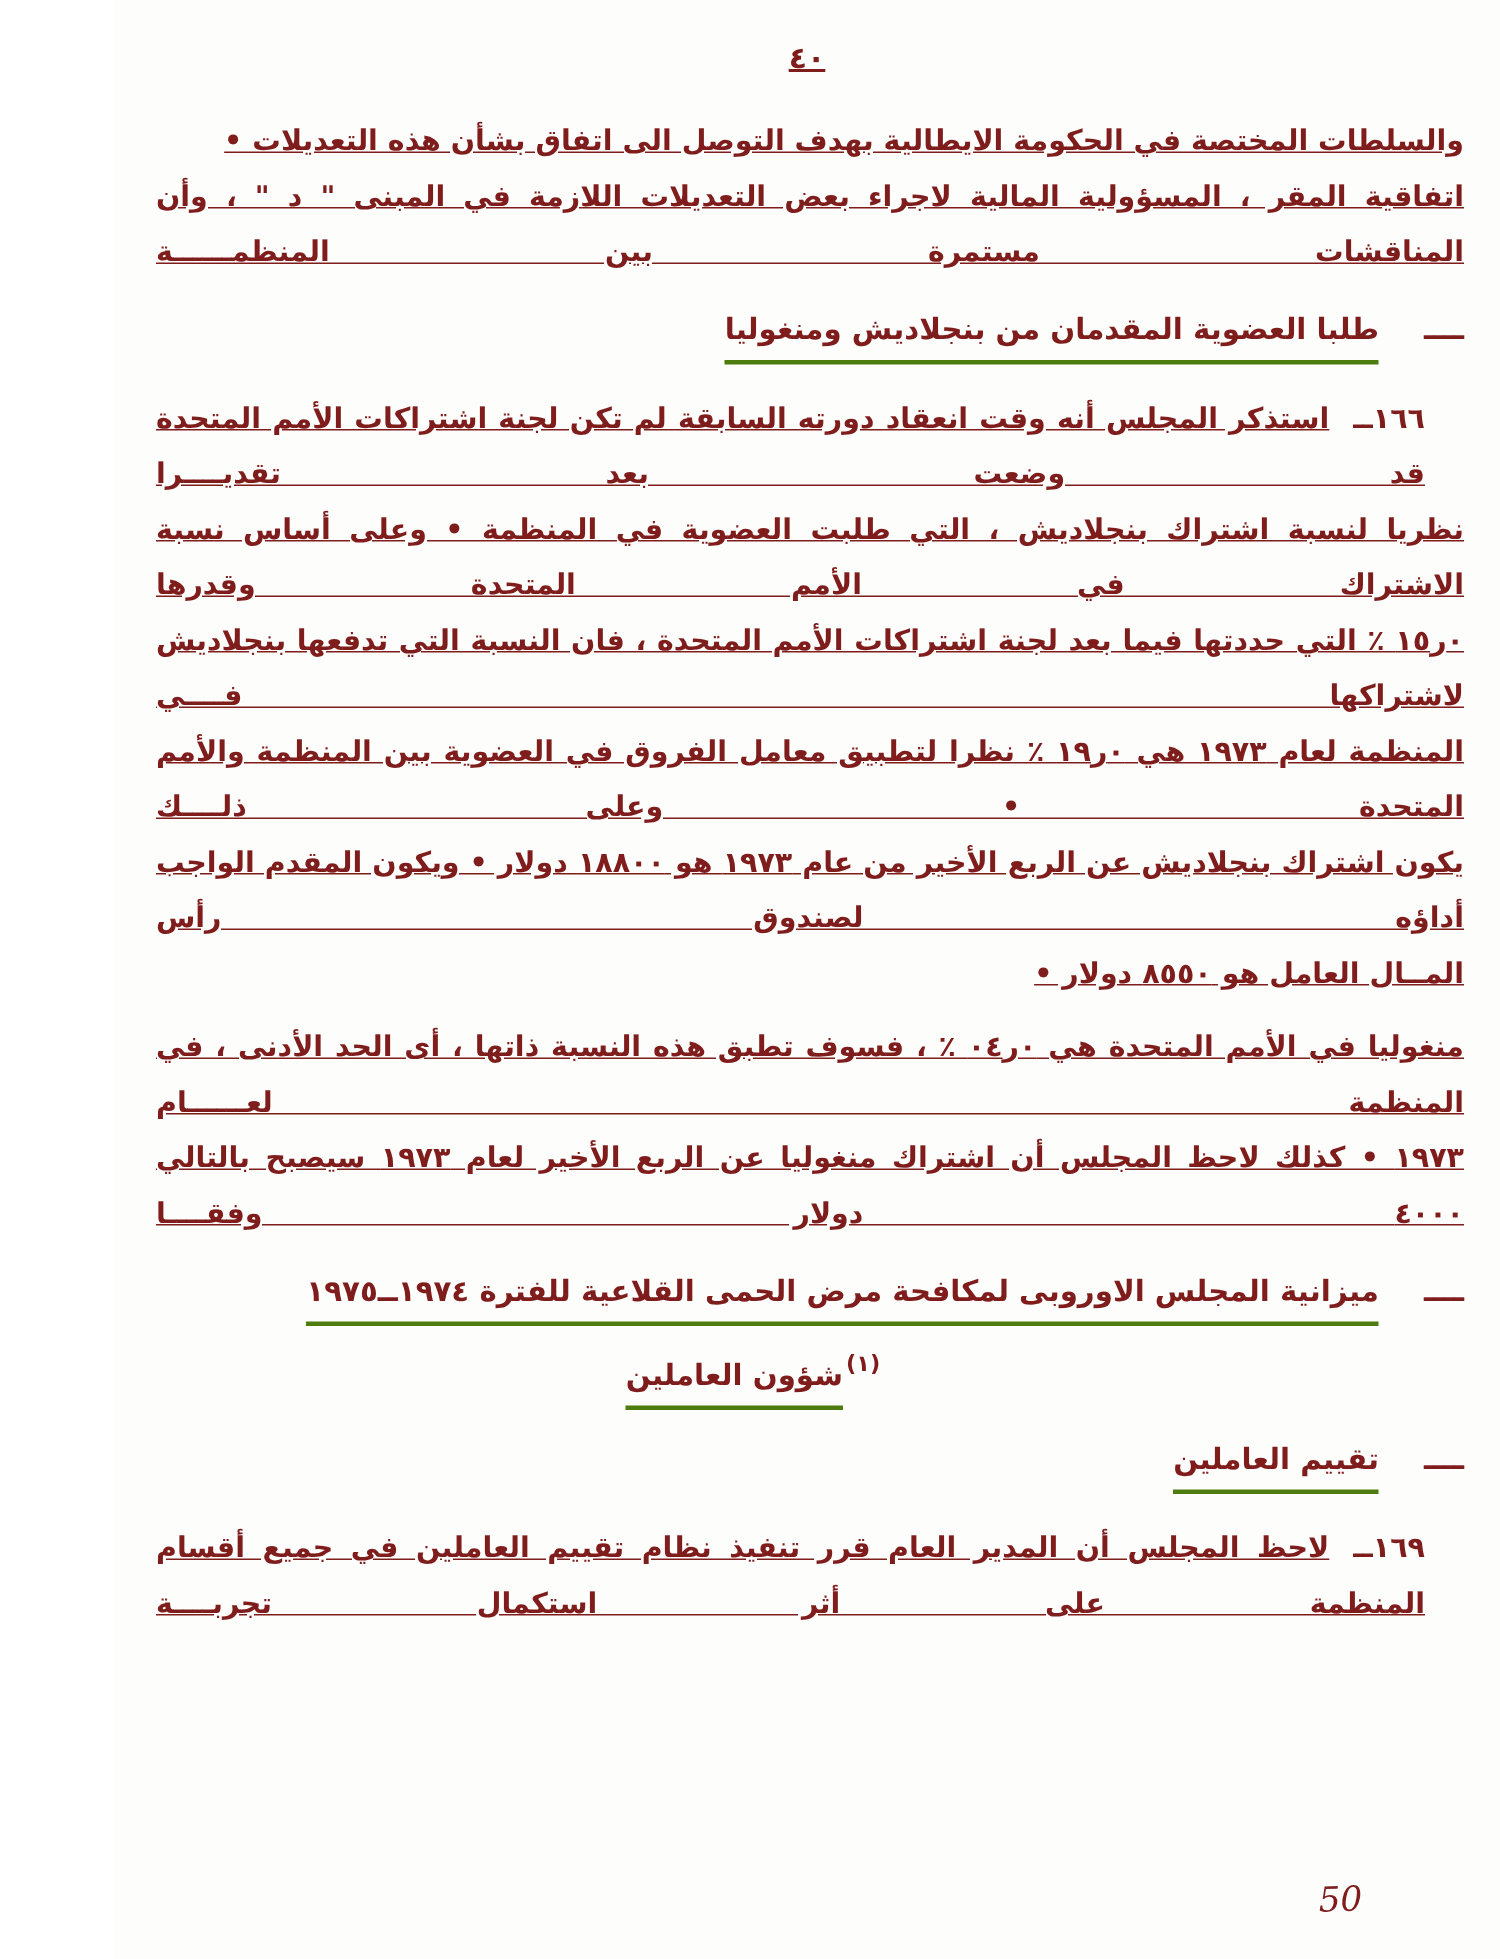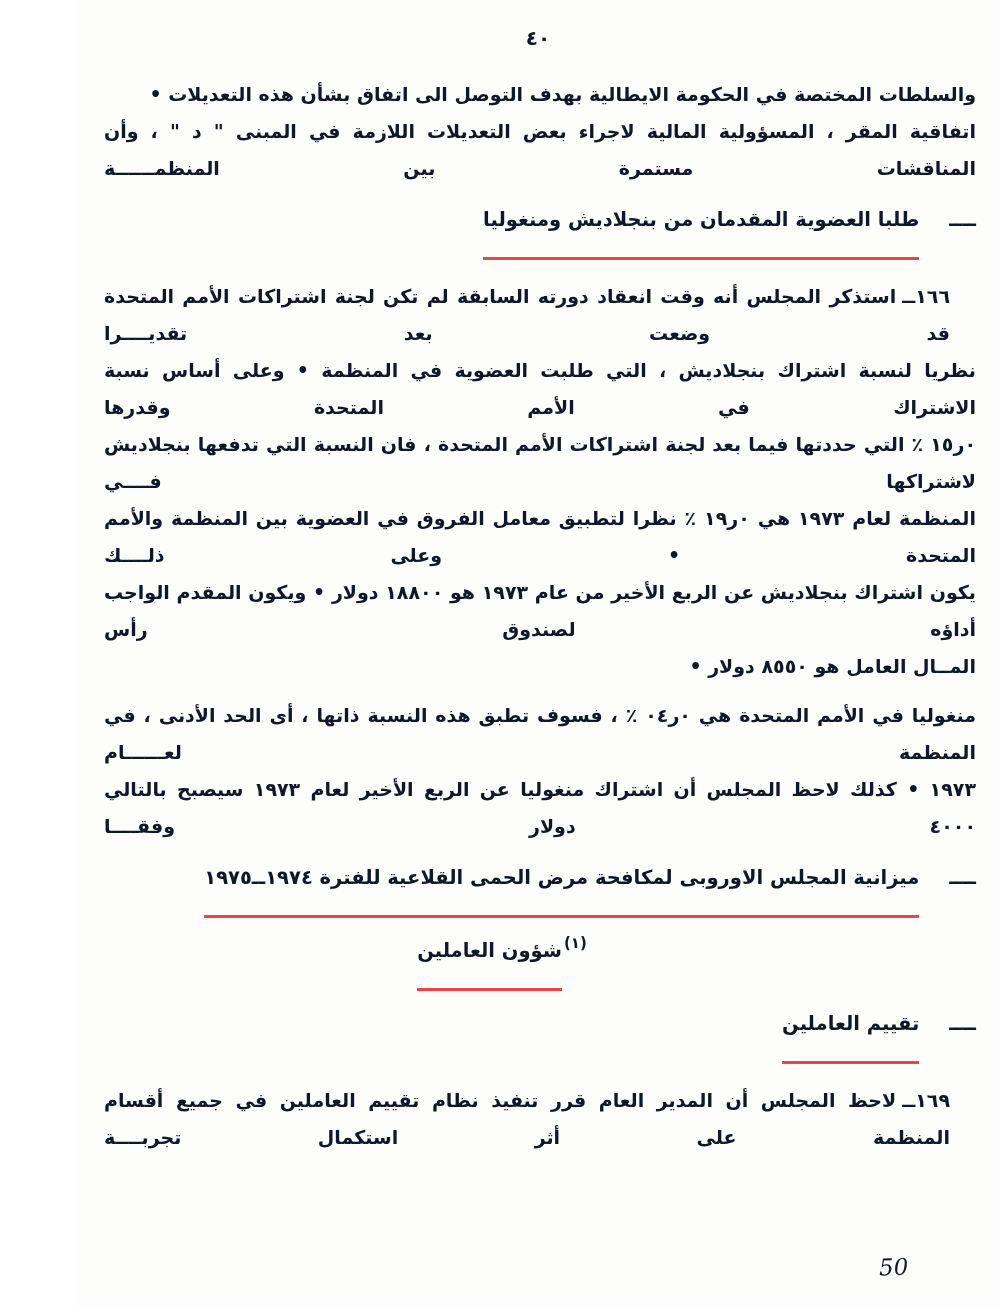--- a/index.html
+++ b/index.html
@@ -1,25 +1,26 @@
 <!DOCTYPE html>
 <html lang="ar" dir="rtl"><head>
 <meta charset="utf-8">
 <style>
   html,body{margin:0;padding:0;background:#ffffff;}
   .page{
     position:relative;
     width:924px;height:1306px;
     background:#fdfdfb;
-    color:#0f172a;
+    color:#7f1d1d;
     font-family:"DejaVu Sans",sans-serif;
     font-weight:700;
     direction:rtl;
     overflow:hidden;
     box-sizing:border-box;
+    text-decoration:underline;
   }
   .content{padding:0 24px 0 28px;}
   .topnum{
     text-align:center;
     padding-top:26px;
     font-size:20px;
     letter-spacing:2px;
   }
   .block{margin-top:12px;}
   .intro{margin-top:26px;}
@@ -28,37 +29,37 @@
     line-height:37px;
     text-align:right;
   }
   .fill{
     text-align:justify;
     text-align-last:justify;
   }
   .pline{margin-right:26px;}
   .pnum{
     display:inline-block;
-    margin-left:6px;
+    margin-left:16px;
     white-space:nowrap;
   }
   .heading-row{
     margin:18px 0 18px;
     font-size:19.5px;
     line-height:30px;
     text-align:right;
   }
   .hdash{
     display:inline-block;
     margin-left:30px;
   }
   .u{
     display:inline-block;
-    border-bottom:3px solid #ef4444;
-    padding-bottom:22px;
+    border-bottom:3px solid #4d7c0f;
+    padding-bottom:5px;
   }
   .h-staff{margin-right:76px;text-align:center;}
   .supref{
     display:inline-block;
     font-size:15px;
     position:relative;
     top:-9px;
     margin-left:2px;
   }
   .pagenum50{

